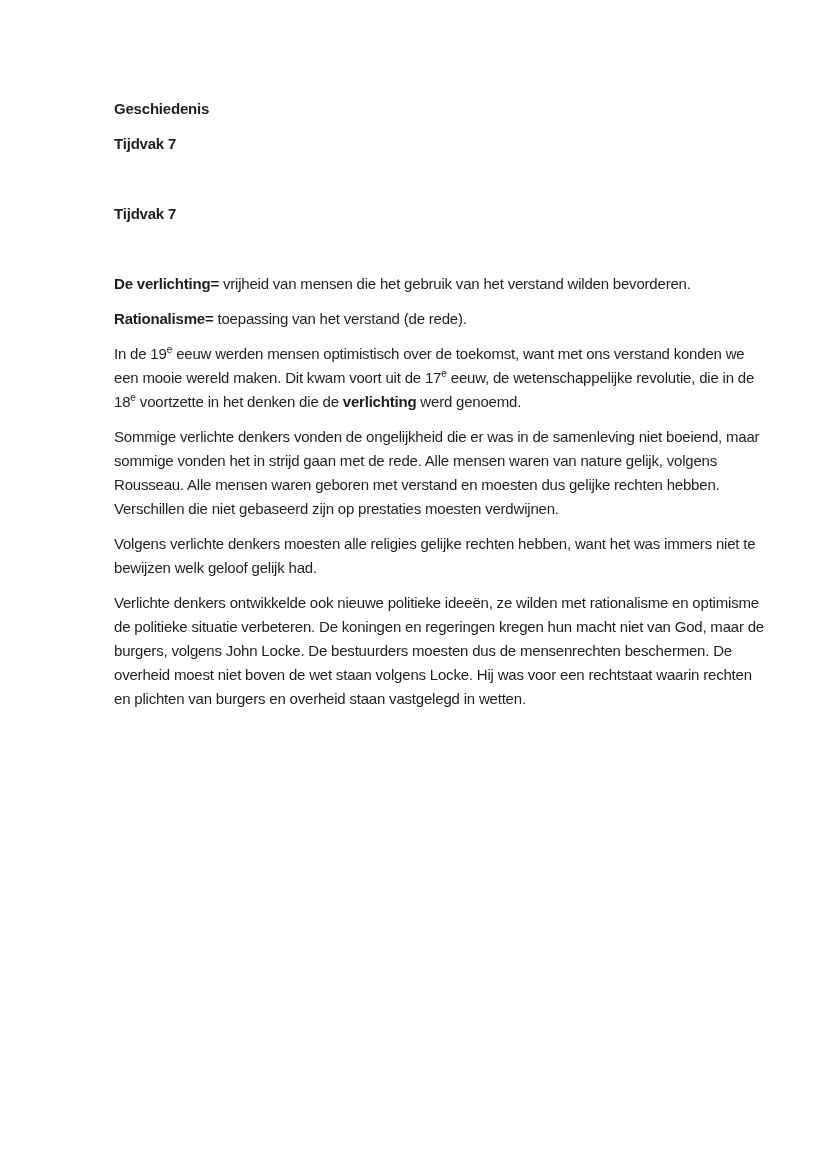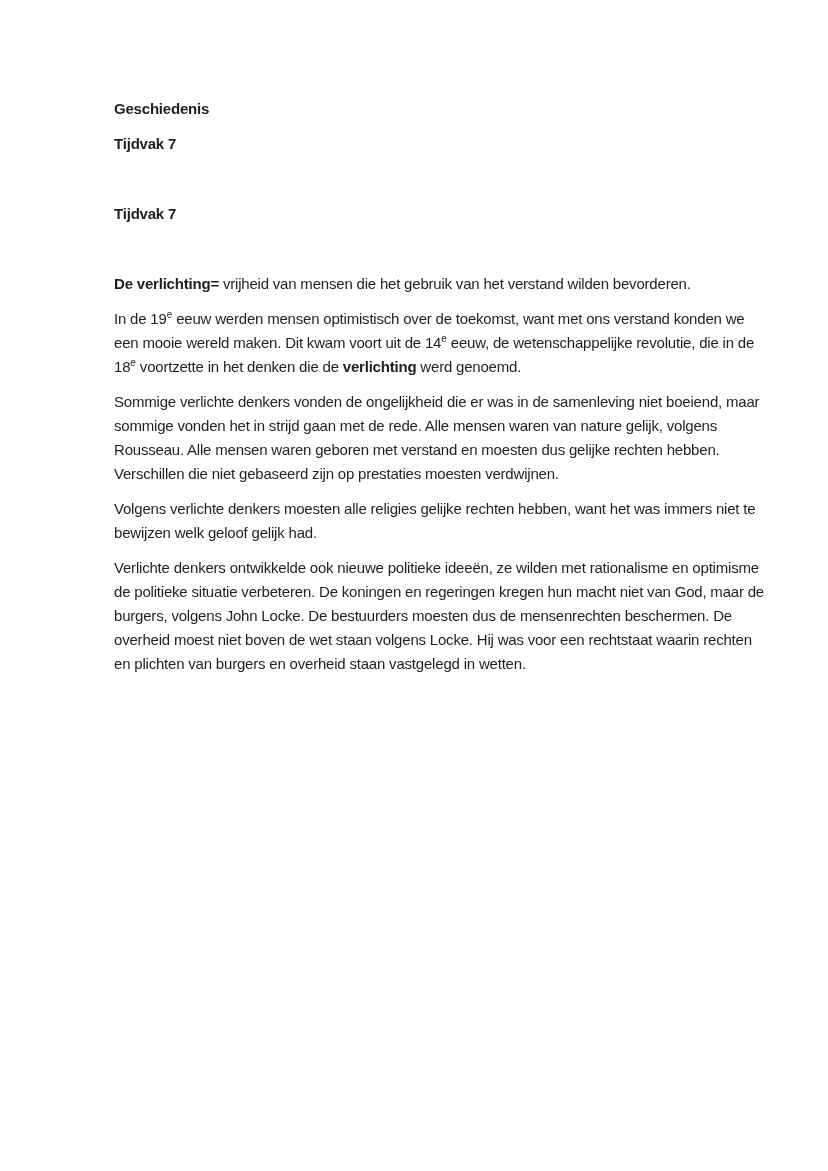--- a/index.html
+++ b/index.html
@@ -49,18 +49,19 @@
 <body>
 
 <div class="page">
   <div class="doc">
       <p class="para"><strong>Geschiedenis</strong></p>
       <p class="para"><strong>Tijdvak 7</strong></p>
       <p class="para"></p>
       <p class="para"><strong>Tijdvak 7</strong></p>
       <p class="para"></p>
       <p class="para"><strong>De verlichting=</strong><span> vrijheid van mensen die het gebruik van het verstand wilden bevorderen.</span></p>
-      <p class="para"><span>In de 19</span><sup>e</sup><span> eeuw werden mensen optimistisch over de toekomst, want met ons verstand konden we een mooie wereld maken. Dit kwam voort uit de 14</span><sup>e</sup><span> eeuw, de wetenschappelijke revolutie, die in de 18</span><sup>e</sup><span> voortzette in het denken die de </span><strong>verlichting</strong><span> werd genoemd.</span></p>
+      <p class="para"><strong>Rationalisme=</strong><span> toepassing van het verstand (de rede).</span></p>
+      <p class="para"><span>In de 19</span><sup>e</sup><span> eeuw werden mensen optimistisch over de toekomst, want met ons verstand konden we een mooie wereld maken. Dit kwam voort uit de 17</span><sup>e</sup><span> eeuw, de wetenschappelijke revolutie, die in de 18</span><sup>e</sup><span> voortzette in het denken die de </span><strong>verlichting</strong><span> werd genoemd.</span></p>
       <p class="para"><span>Sommige verlichte denkers vonden de ongelijkheid die er was in de samenleving niet boeiend, maar sommige vonden het in strijd gaan met de rede. Alle mensen waren van nature gelijk, volgens Rousseau. Alle mensen waren geboren met verstand en moesten dus gelijke rechten hebben. Verschillen die niet gebaseerd zijn op prestaties moesten verdwijnen.</span></p>
       <p class="para"><span>Volgens verlichte denkers moesten alle religies gelijke rechten hebben, want het was immers niet te bewijzen welk geloof gelijk had.</span></p>
       <p class="para"><span>Verlichte denkers ontwikkelde ook nieuwe politieke ideeën, ze wilden met rationalisme en optimisme de politieke situatie verbeteren. De koningen en regeringen kregen hun macht niet van God, maar de burgers, volgens John Locke. De bestuurders moesten dus de mensenrechten beschermen. De overheid moest niet boven de wet staan volgens Locke. Hij was voor een rechtstaat waarin rechten en plichten van burgers en overheid staan vastgelegd in wetten.</span></p>
     </div>
 </div>
 
 </body></html>

